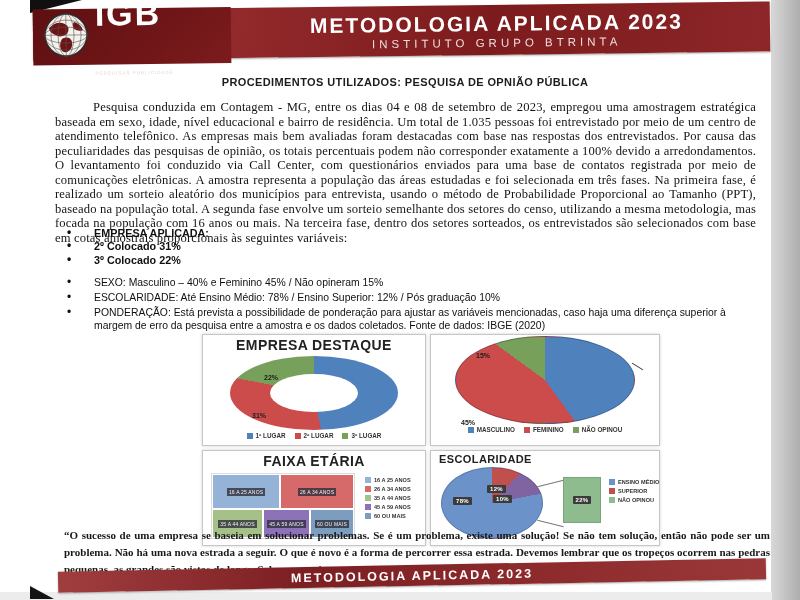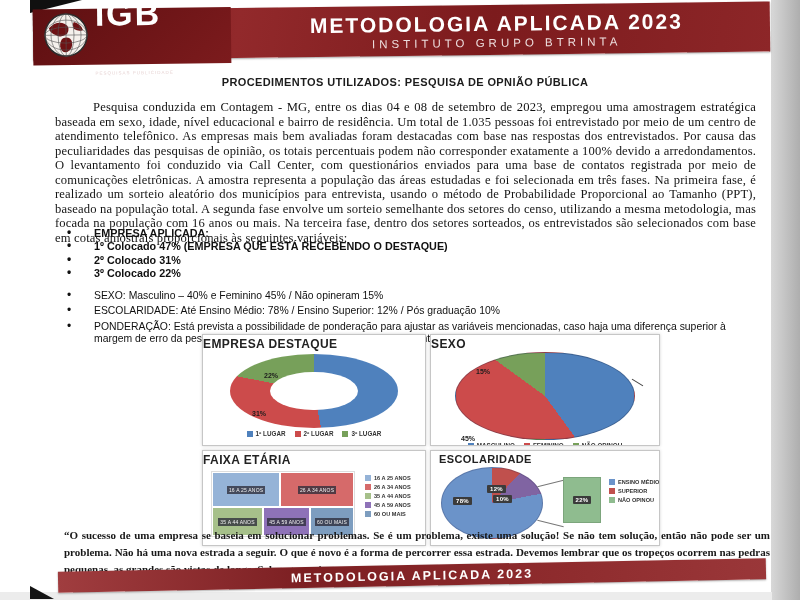--- a/index.html
+++ b/index.html
@@ -40,21 +40,21 @@
   .bullets li{position:relative;padding-left:34px;font-size:10.4px;line-height:12.3px;
     margin-bottom:3px;color:#101010;}
   .bullets li::before{content:"•";position:absolute;left:7px;top:-1px;font-size:12px;}
   .bullets li.bold{font-weight:bold;font-size:10.8px;margin-bottom:1px;}
   .bullets li.gap-after{margin-bottom:11px;}
   
   .charts{position:absolute;left:202px;top:334px;width:460px;display:grid;
     grid-template-columns:224px 230px;grid-template-rows:112px 96px;gap:4px 4px;}
   .chart-box{background:#fff;border:1px solid #c6c6c6;box-shadow:0 0 3px rgba(0,0,0,.18);
     position:relative;box-sizing:border-box;overflow:hidden;}
-  .chart-title{font-size:12px;font-weight:bold;text-align:left;letter-spacing:.4px;
+  .chart-title{font-size:14px;font-weight:bold;text-align:center;letter-spacing:.4px;
     color:#222;margin-top:2px;}
   .chart-title.left{text-align:left;padding-left:8px;font-size:11px;}
   
   .pie-shape{border-radius:50%;position:relative;}
   .donut-shape{width:168px;height:74px;margin:3px auto 0;}
   .donut-shape::after{content:"";position:absolute;left:24%;top:24%;right:24%;bottom:24%;
     border-radius:50%;background:#fff;}
   .sexo-shape{width:178px;height:86px;margin:1px auto 0;border:1px solid rgba(30,40,70,.35);}
   .pie-label{position:absolute;font-size:7px;font-weight:bold;color:#1d1d1d;z-index:2;}
   .lbl-d22{left:34px;top:18px;}
@@ -140,21 +140,20 @@
     <span class="banner-subtitle">INSTITUTO GRUPO BTRINTA</span>
   </div>
 </div>
 
 <div class="doc-title">PROCEDIMENTOS UTILIZADOS: PESQUISA DE OPNIÃO PÚBLICA</div>
 
 <div class="paragraph">Pesquisa conduzida em Contagem - MG, entre os dias 04 e 08 de setembro de 2023, empregou uma amostragem estratégica baseada em sexo, idade, nível educacional e bairro de residência. Um total de 1.035 pessoas foi entrevistado por meio de um centro de atendimento telefônico. As empresas mais bem avaliadas foram destacadas com base nas respostas dos entrevistados. Por causa das peculiaridades das pesquisas de opinião, os totais percentuais podem não corresponder exatamente a 100% devido a arredondamentos. O levantamento foi conduzido via Call Center, com questionários enviados para uma base de contatos registrada por meio de comunicações eletrônicas. A amostra representa a população das áreas estudadas e foi selecionada em três fases. Na primeira fase, é realizado um sorteio aleatório dos municípios para entrevista, usando o método de Probabilidade Proporcional ao Tamanho (PPT), baseado na população total. A segunda fase envolve um sorteio semelhante dos setores do censo, utilizando a mesma metodologia, mas focada na população com 16 anos ou mais. Na terceira fase, dentro dos setores sorteados, os entrevistados são selecionados com base em cotas amostrais proporcionais às seguintes variáveis:</div>
 
 <ul class="bullets">
     <li class="bold"><span>EMPRESA APLICADA:</span></li>
-    <li class="bold"><span>1º Colocado 47% (EMPRESA QUE ESTÁ RECEBENDO O DESTAQUE)</span></li>
     <li class="bold"><span>2º Colocado 31%</span></li>
     <li class="bold gap-after"><span>3º Colocado 22%</span></li>
     <li><span>SEXO: Masculino – 40% e Feminino 45% / Não opineram 15%</span></li>
     <li><span>ESCOLARIDADE: Até Ensino Médio: 78% / Ensino Superior: 12% / Pós graduação 10%</span></li>
     <li><span>PONDERAÇÃO: Está prevista a possibilidade de ponderação para ajustar as variáveis mencionadas, caso haja uma diferença superior à margem de erro da pesquisa entre a amostra e os dados coletados. Fonte de dados: IBGE (2020)</span></li>
   </ul>
 
 <div class="charts">
 
   <div class="chart-box">
@@ -164,21 +163,20 @@
       <span class="pie-label lbl-d31">31%</span>
     </div>
     <div class="legend">
         <span class="lg-item"><span class="sw" style="background: rgb(79, 129, 189);"></span>1º LUGAR</span>
         <span class="lg-item"><span class="sw" style="background: rgb(204, 75, 75);"></span>2º LUGAR</span>
         <span class="lg-item"><span class="sw" style="background: rgb(119, 160, 90);"></span>3º LUGAR</span>
       </div>
   </div>
 
   <div class="chart-box">
-    <div class="chart-title">SEXO</div>
     <div class="sexo-wrap">
       <div class="pie-shape sexo-shape" style="background: conic-gradient(rgb(79, 129, 189) 0%, rgb(79, 129, 189) 40%, rgb(204, 75, 75) 40%, rgb(204, 75, 75) 85%, rgb(119, 160, 90) 85%, rgb(119, 160, 90) 100%);">
         <span class="pie-label lbl-s15">15%</span>
         <span class="pie-label lbl-s45">45%</span>
       </div>
       <span class="leader"></span>
     </div>
     <div class="legend">
         <span class="lg-item"><span class="sw" style="background: rgb(79, 129, 189);"></span>MASCULINO</span>
         <span class="lg-item"><span class="sw" style="background: rgb(204, 75, 75);"></span>FEMININO</span>

